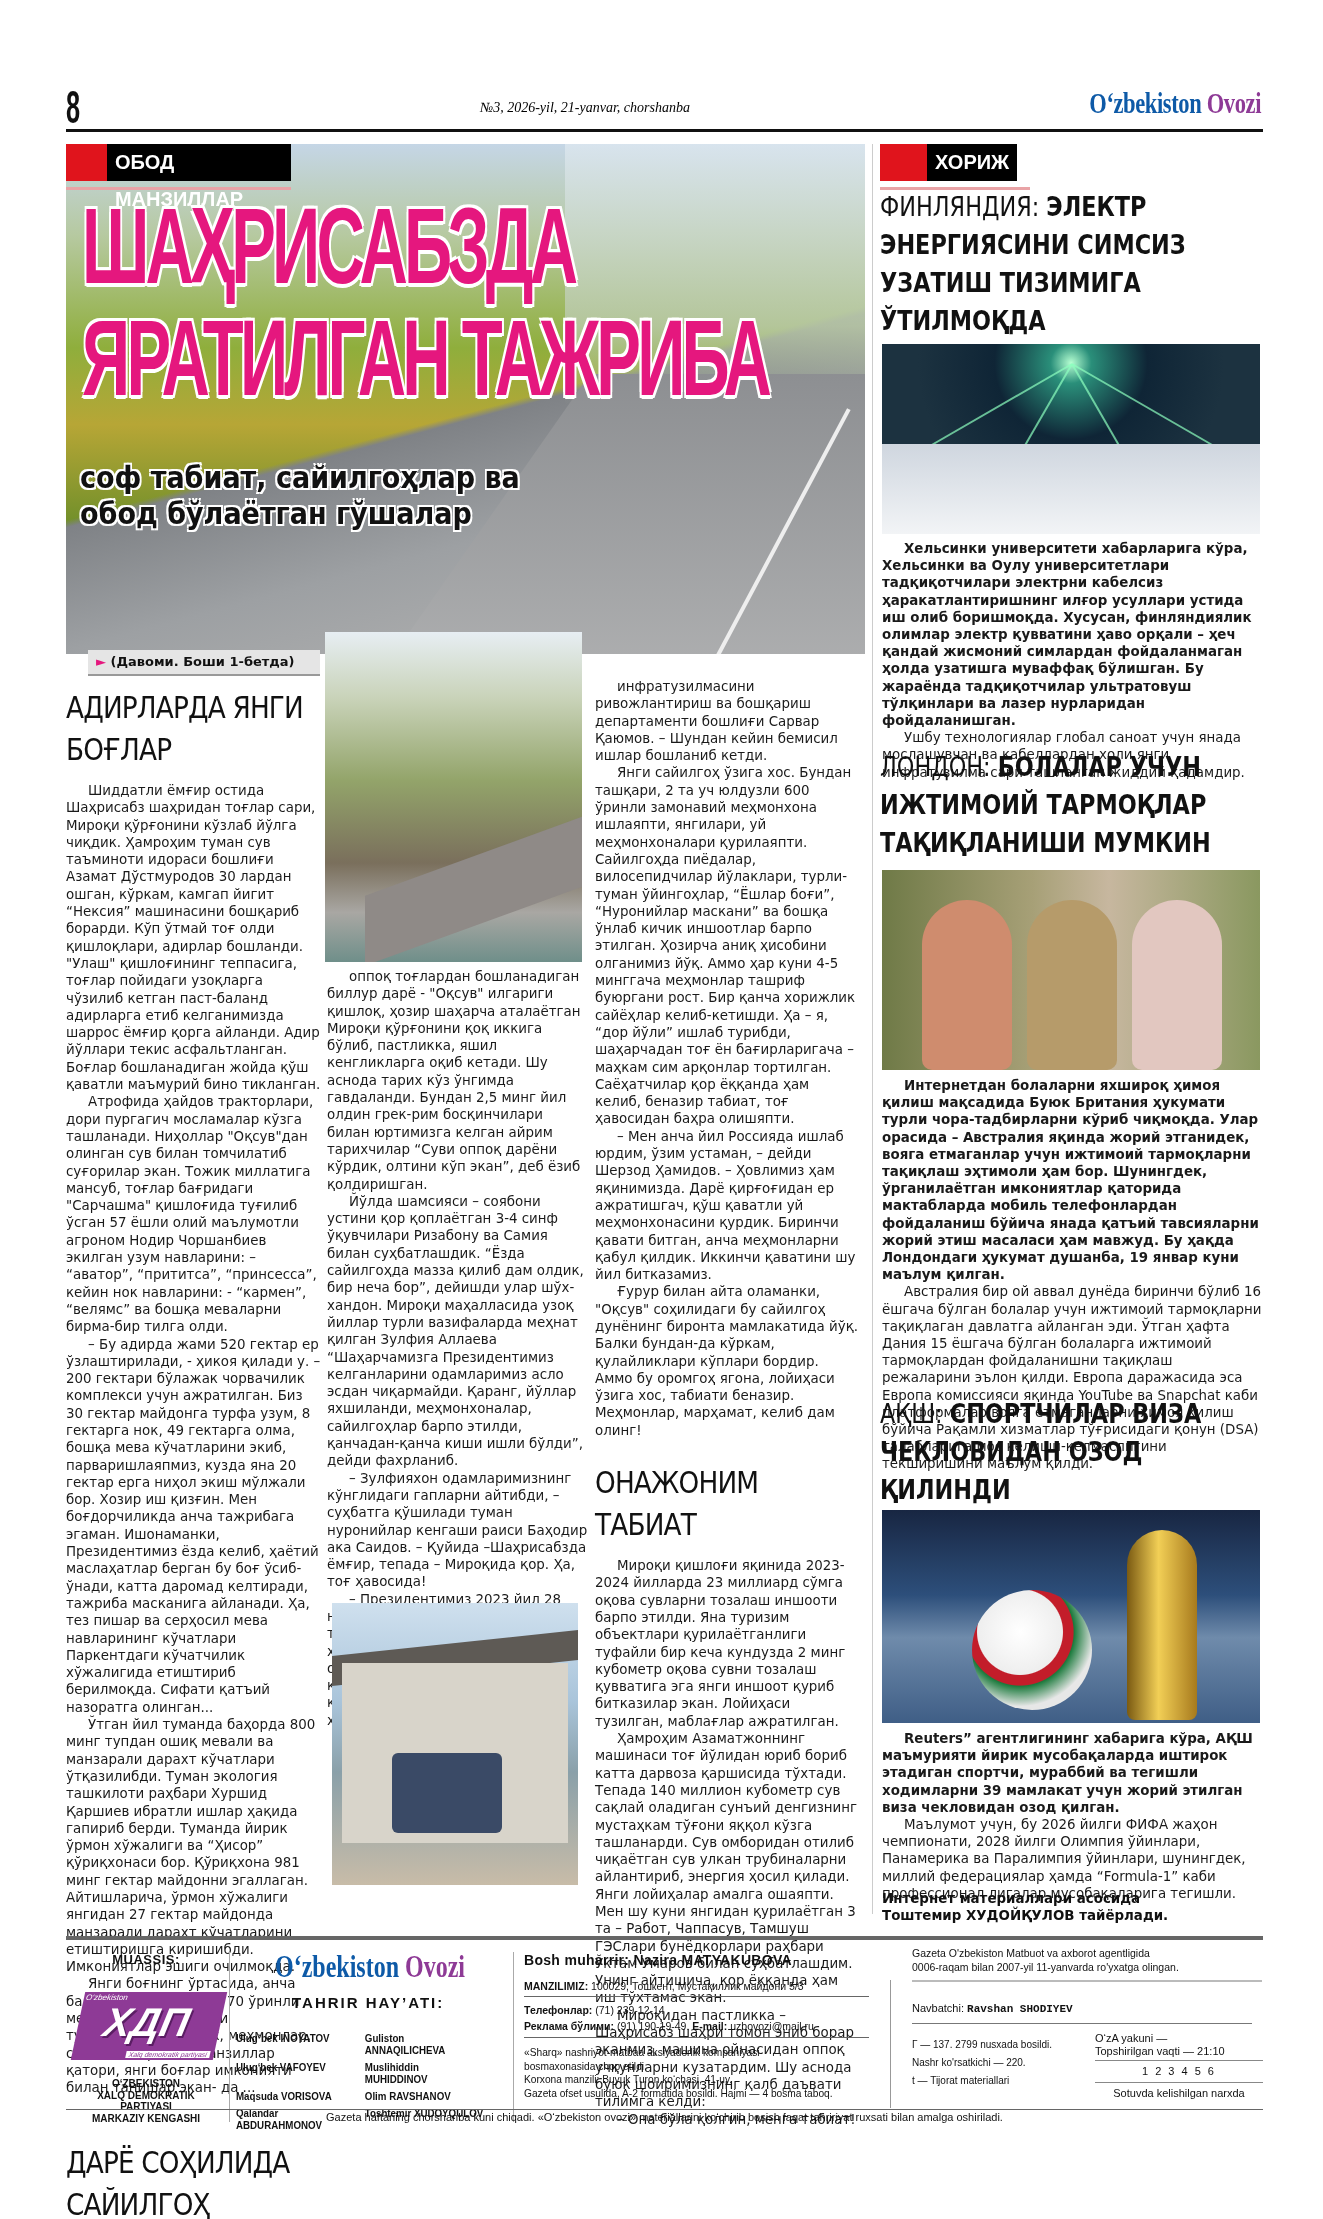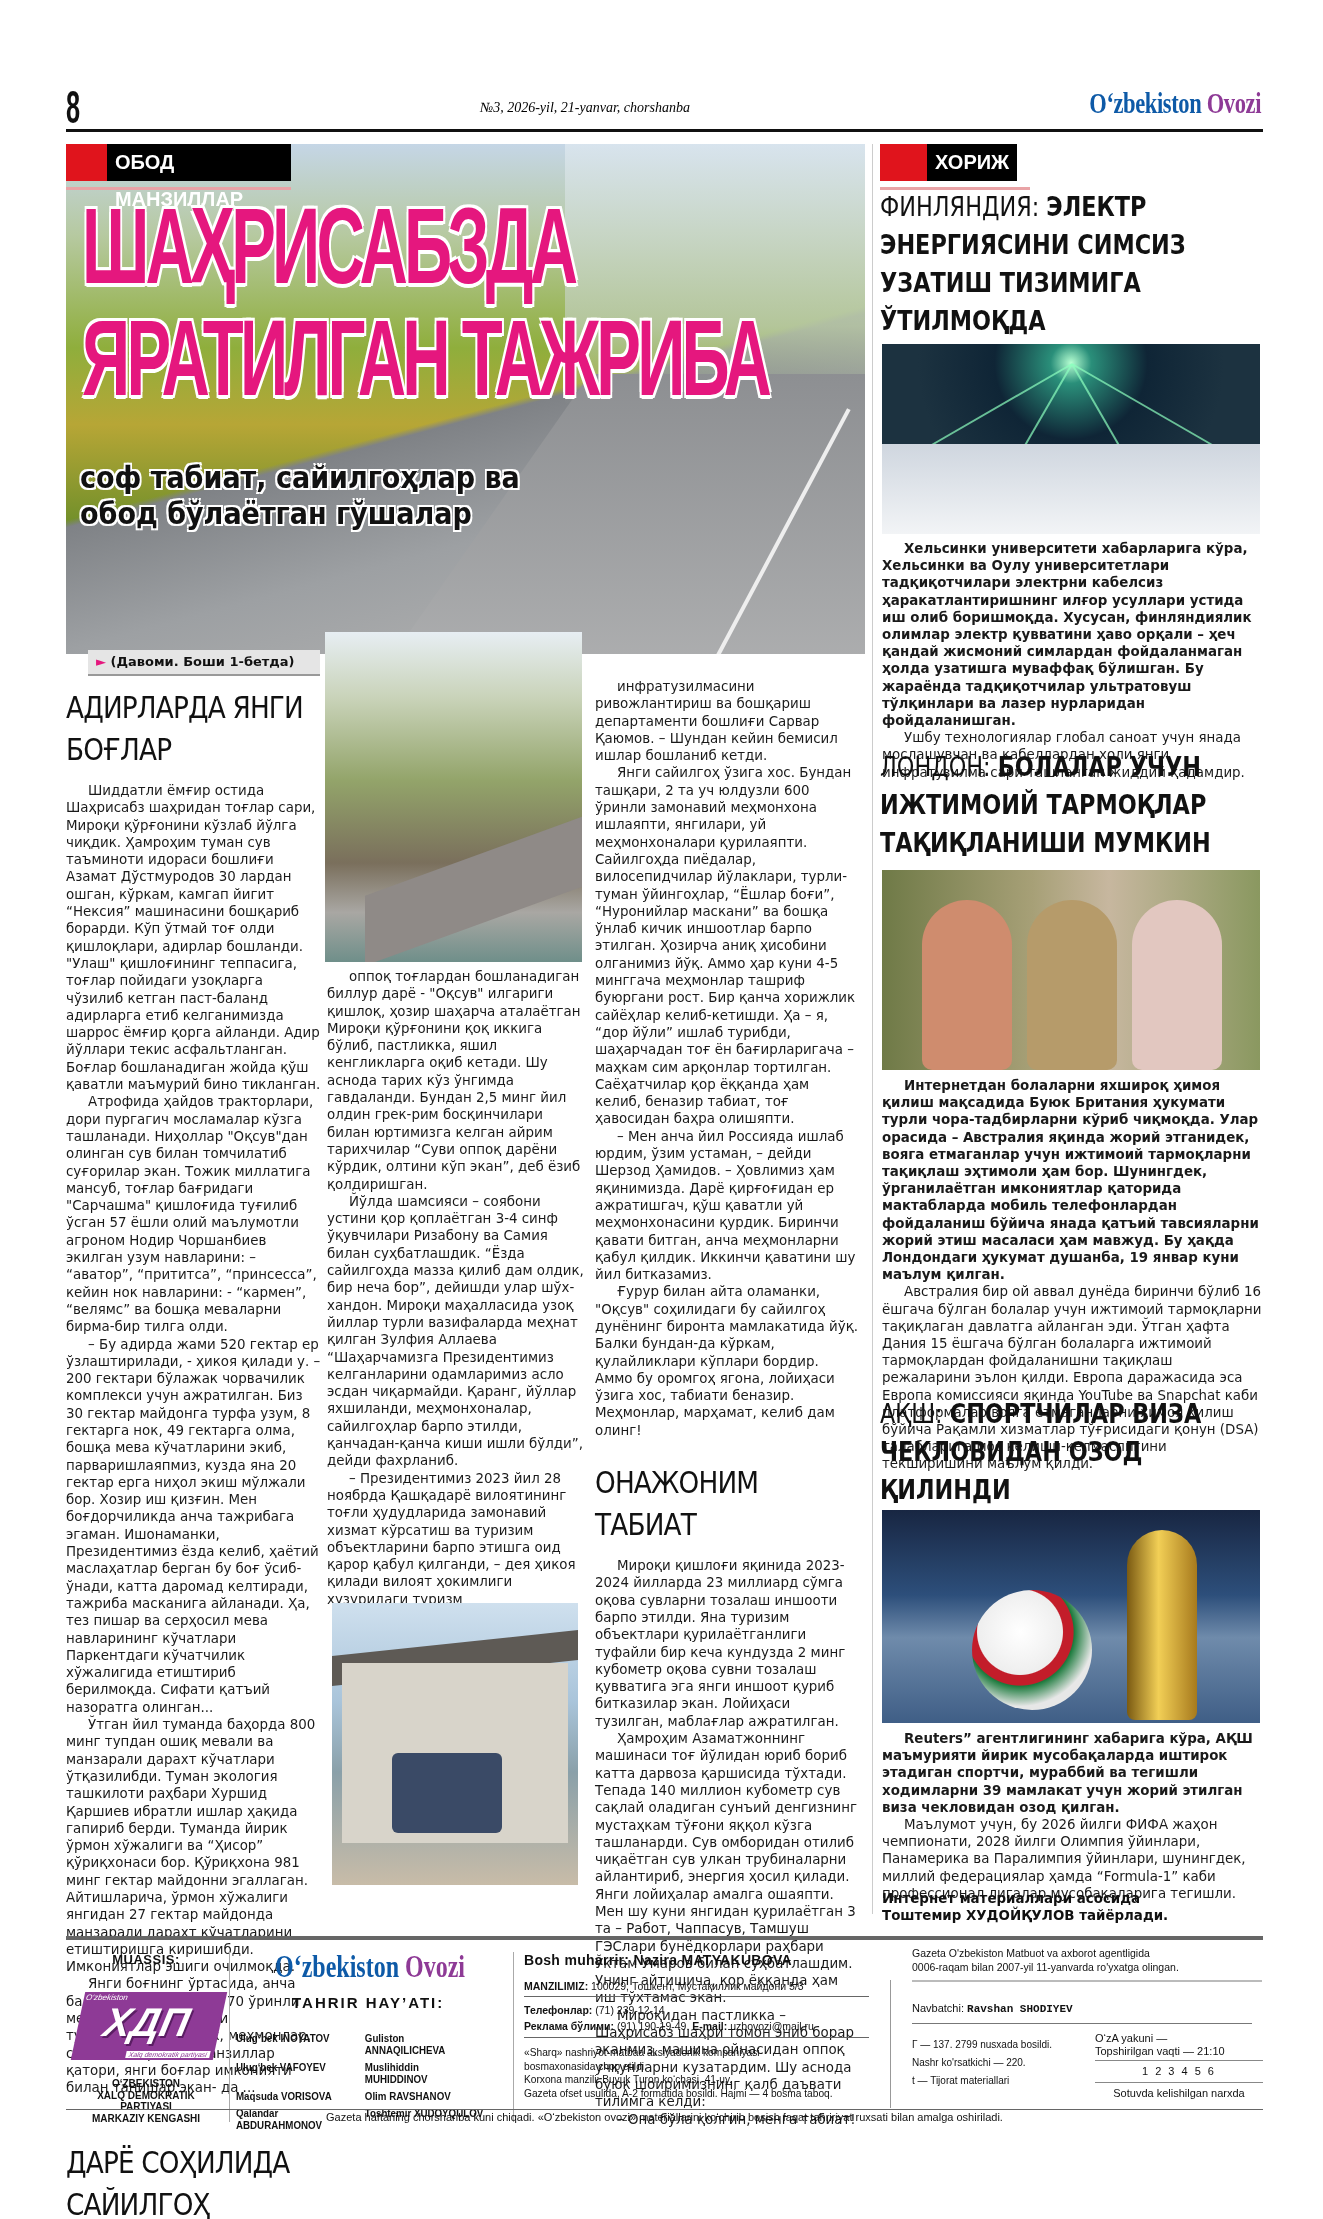--- a/index.html
+++ b/index.html
@@ -155,20 +155,21 @@
 
 </div>
 
 <div class="abs" id="photo2">
     <div class="path"></div>
   </div>
 <div class="col" id="col2">
   <div>
       <p>оппоқ тоғлардан бошланадиган биллур дарё - "Оқсув" илгариги қишлоқ, ҳозир шаҳарча аталаётган Мироқи қўрғонини қоқ иккига бўлиб, пастликка, яшил кенгликларга оқиб кетади. Шу аснода тарих кўз ўнгимда гавдаланди. Бундан 2,5 минг йил олдин грек-рим босқинчилари билан юртимизга келган айрим тарихчилар “Суви оппоқ дарёни кўрдик, олтини кўп экан”, деб ёзиб қолдиришган.</p>
       <p>Йўлда шамсияси – соябони устини қор қоплаётган 3-4 синф ўқувчилари Ризабону ва Самия билан суҳбатлашдик. “Ёзда сайилгоҳда мазза қилиб дам олдик, бир неча бор”, дейишди улар шўх-хандон. Мироқи маҳалласида узоқ йиллар турли вазифаларда меҳнат қилган Зулфия Аллаева “Шаҳарчамизга Президентимиз келганларини одамларимиз асло эсдан чиқармайди. Қаранг, йўллар яхшиланди, меҳмонхоналар, сайилгоҳлар барпо этилди, қанчадан-қанча киши ишли бўлди”, дейди фахрланиб.</p>
+      <p>– Зулфияхон одамларимизнинг кўнглидаги гапларни айтибди, – суҳбатга қўшилади туман нуронийлар кенгаши раиси Баҳодир ака Саидов. – Қуйида –Шаҳрисабзда ёмғир, тепада – Мироқида қор. Ҳа, тоғ ҳавосида!</p>
       <p>– Президентимиз 2023 йил 28 ноябрда Қашқадарё вилоятининг тоғли ҳудудларида замонавий хизмат кўрсатиш ва туризим объектларини барпо этишга оид қарор қабул қилганди, – дея ҳикоя қилади вилоят ҳокимлиги хузуридаги туризм</p>
     </div>
 </div>
 <div class="abs" id="photo3">
   <div class="roof"></div>
   <div class="bld"></div>
   <div class="cabin"></div>
 </div>
 
 <div class="col" id="col3">

